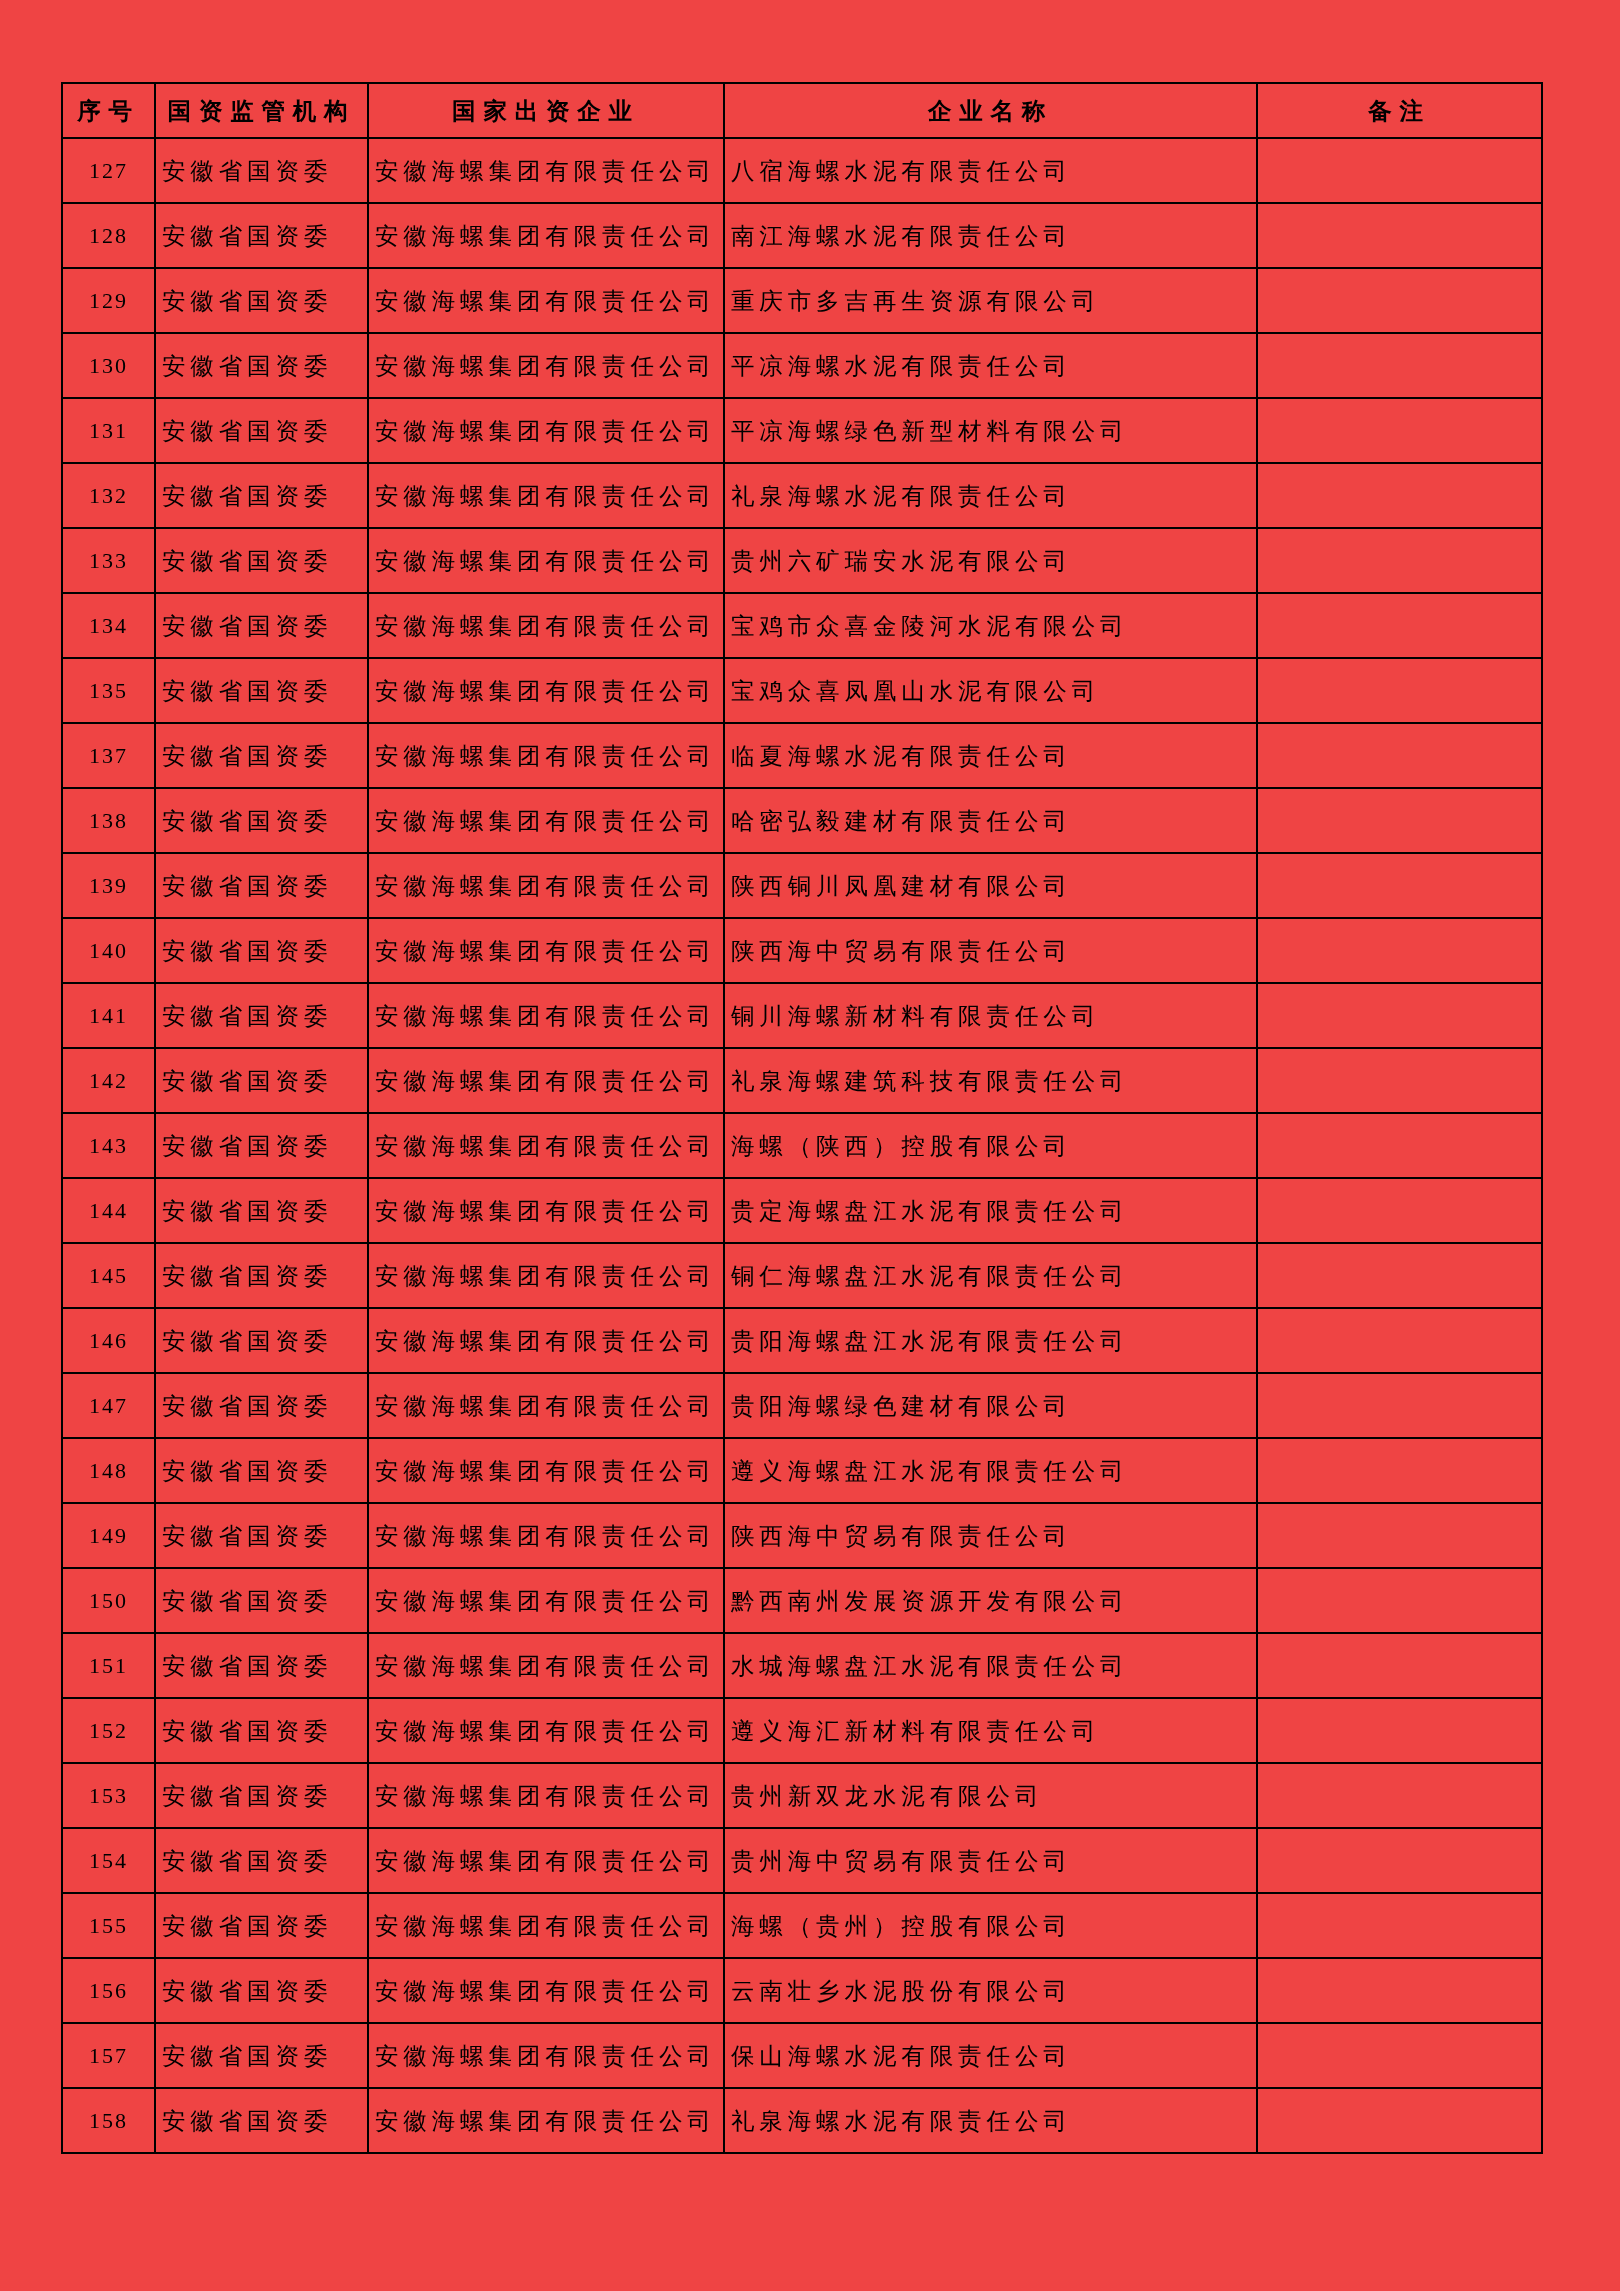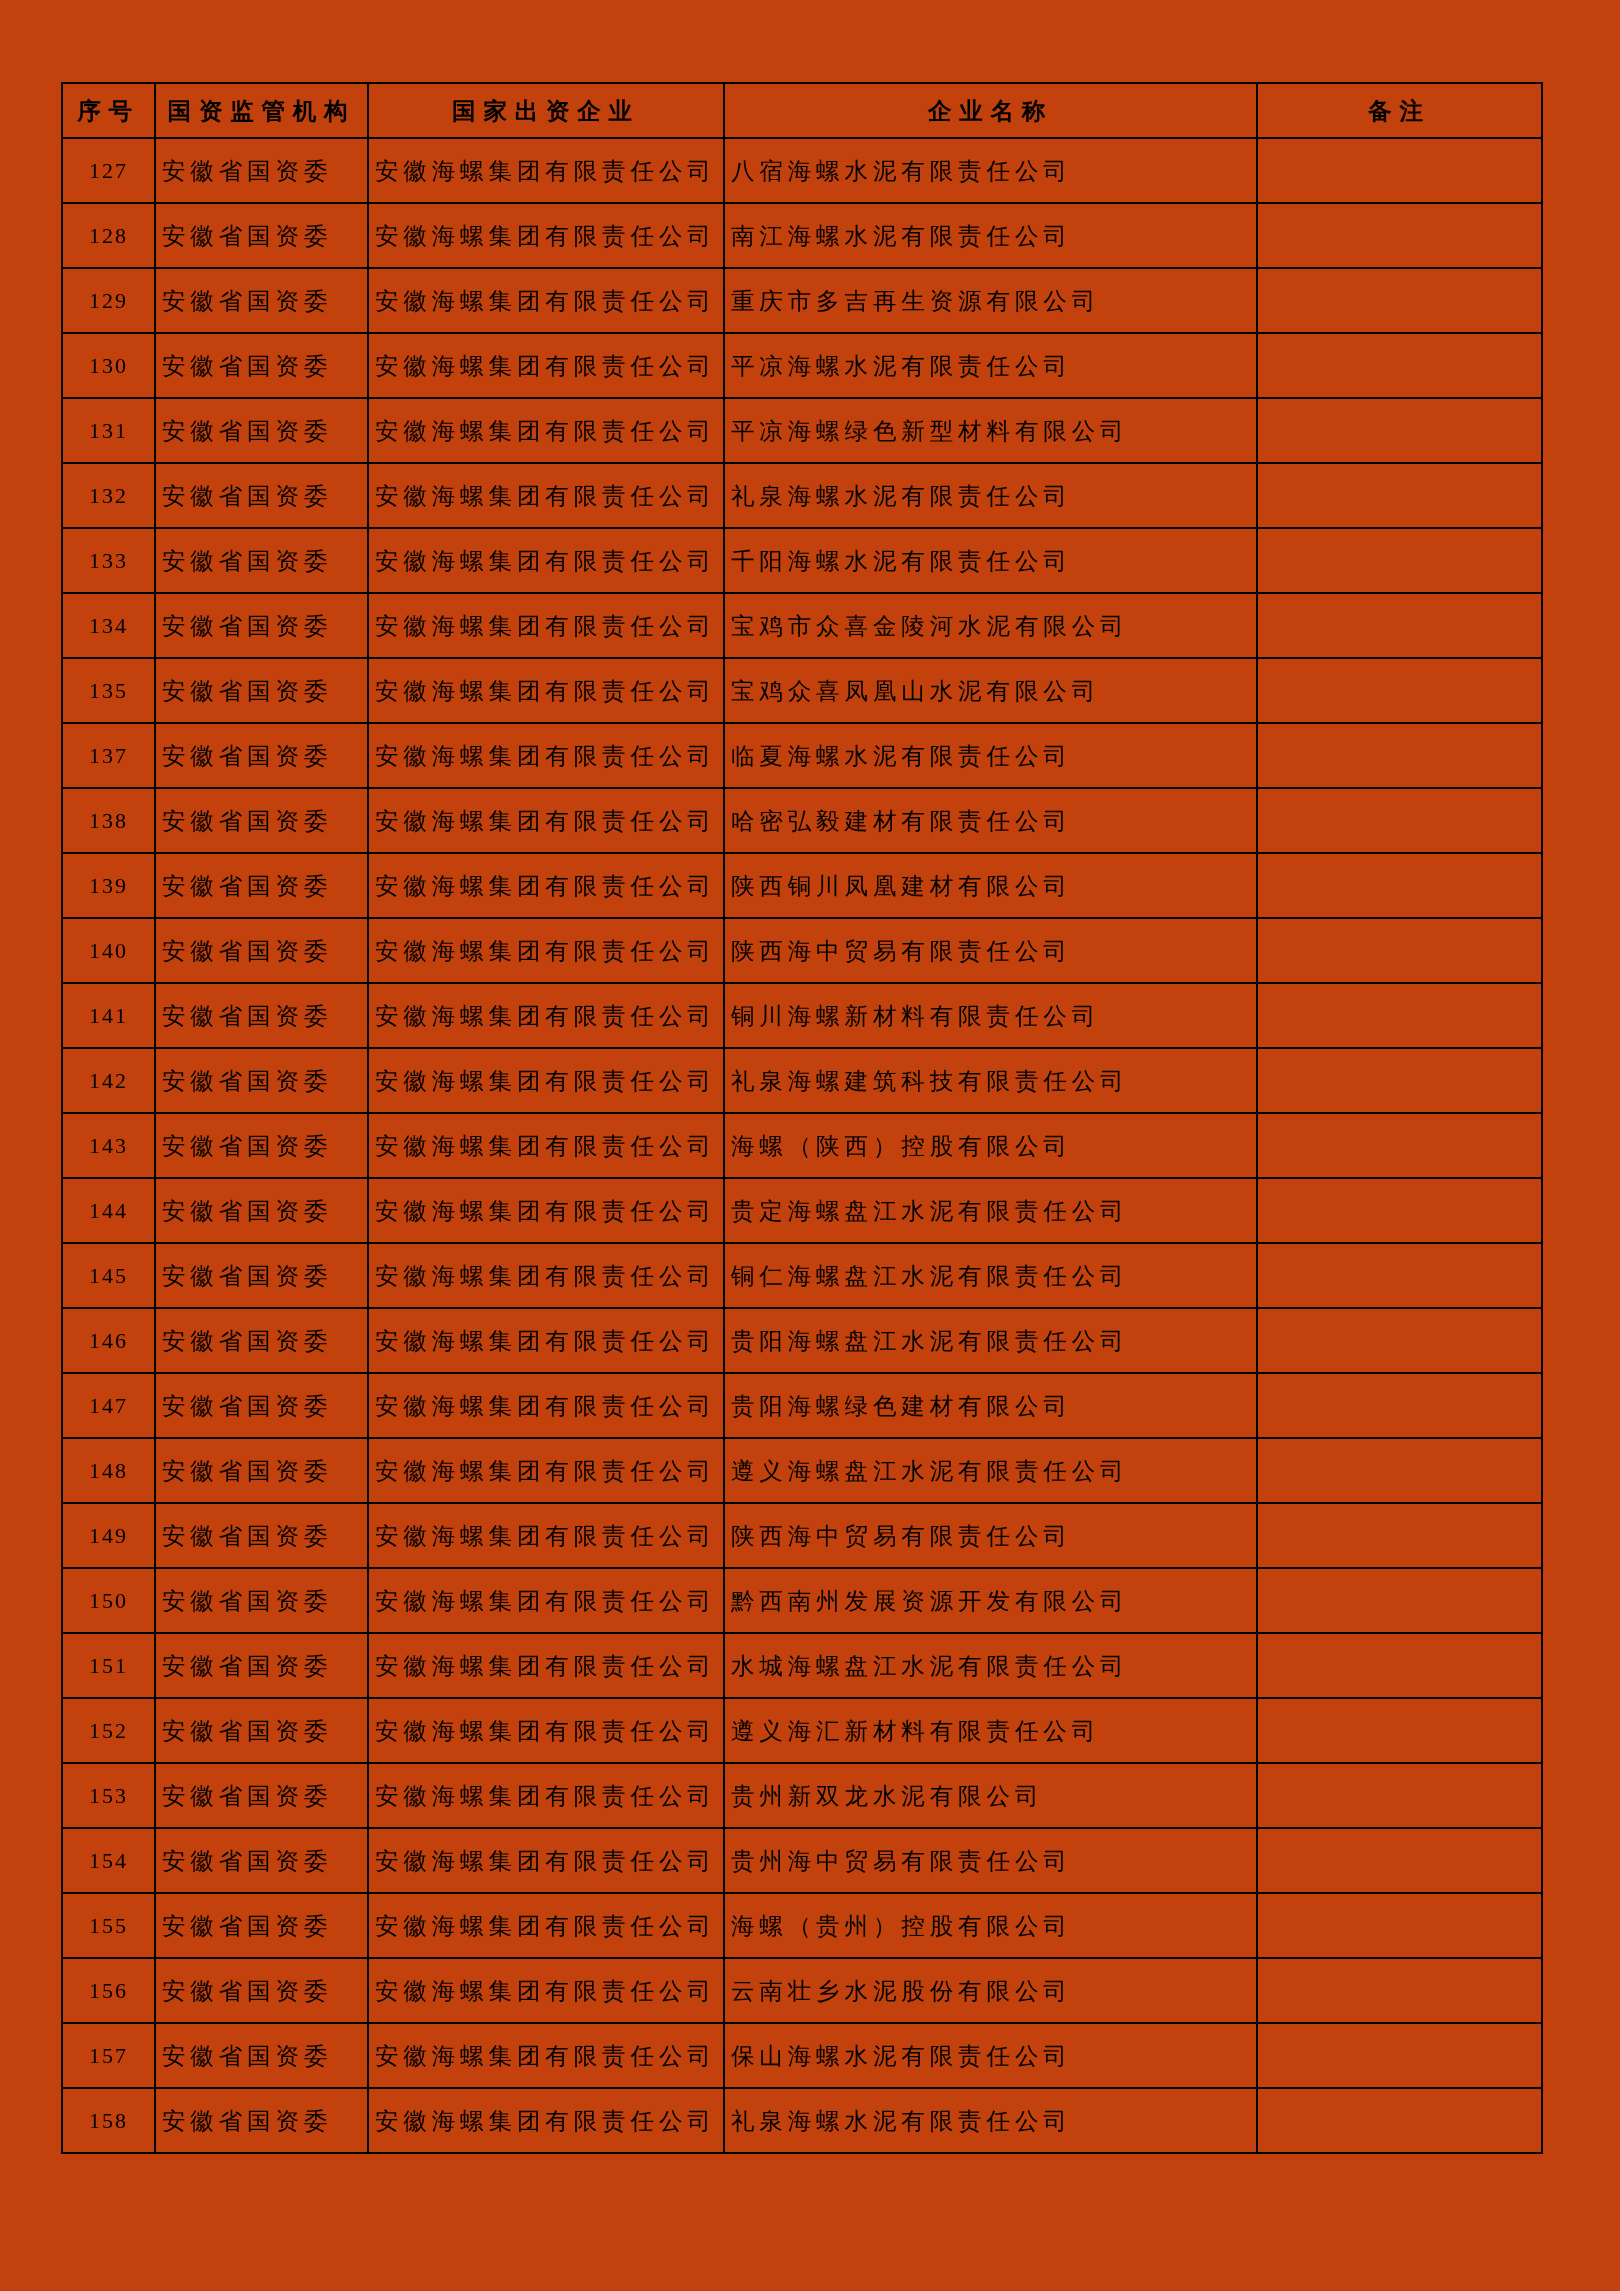--- a/index.html
+++ b/index.html
@@ -12,21 +12,21 @@
     height: 2292px;
     position: relative;
     font-family: "Liberation Serif", "DejaVu Serif", serif;
     color: #000000;
   }
   .page {
     position: absolute;
     left: 0; top: 0;
     width: 1620px;
     height: 2292px;
-    background: #c2410c;
+    background: #ef4444;
   }
   table.company-table {
     position: absolute;
     left: 61px;
     top: 82px;
     border-collapse: collapse;
     table-layout: fixed;
     width: 1480px;
   }
   table.company-table, table.company-table th, table.company-table td {
@@ -133,21 +133,21 @@
           <td class="col-no">132</td>
           <td class="col-text">安徽省国资委</td>
           <td class="col-text">安徽海螺集团有限责任公司</td>
           <td class="col-text">礼泉海螺水泥有限责任公司</td>
           <td class="col-note"></td>
         </tr>
         <tr>
           <td class="col-no">133</td>
           <td class="col-text">安徽省国资委</td>
           <td class="col-text">安徽海螺集团有限责任公司</td>
-          <td class="col-text">千阳海螺水泥有限责任公司</td>
+          <td class="col-text">贵州六矿瑞安水泥有限公司</td>
           <td class="col-note"></td>
         </tr>
         <tr>
           <td class="col-no">134</td>
           <td class="col-text">安徽省国资委</td>
           <td class="col-text">安徽海螺集团有限责任公司</td>
           <td class="col-text">宝鸡市众喜金陵河水泥有限公司</td>
           <td class="col-note"></td>
         </tr>
         <tr>

